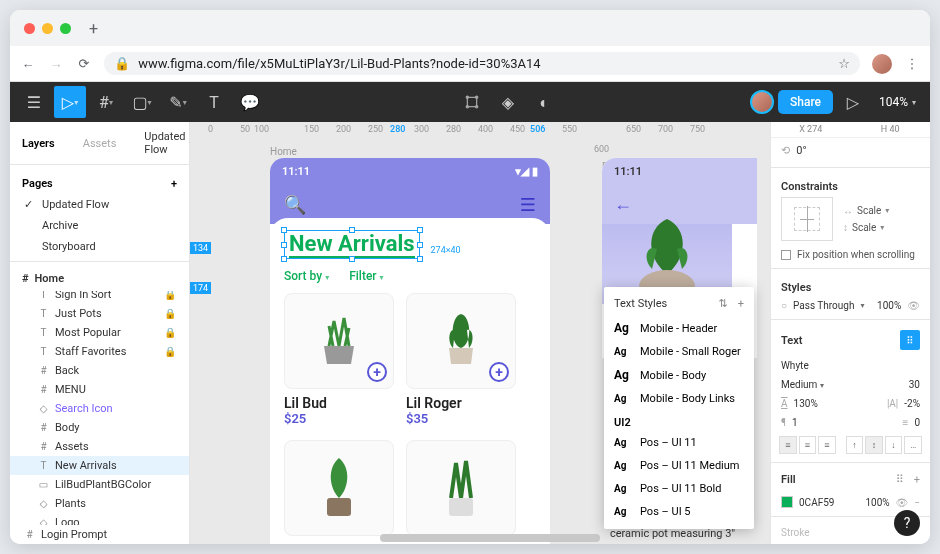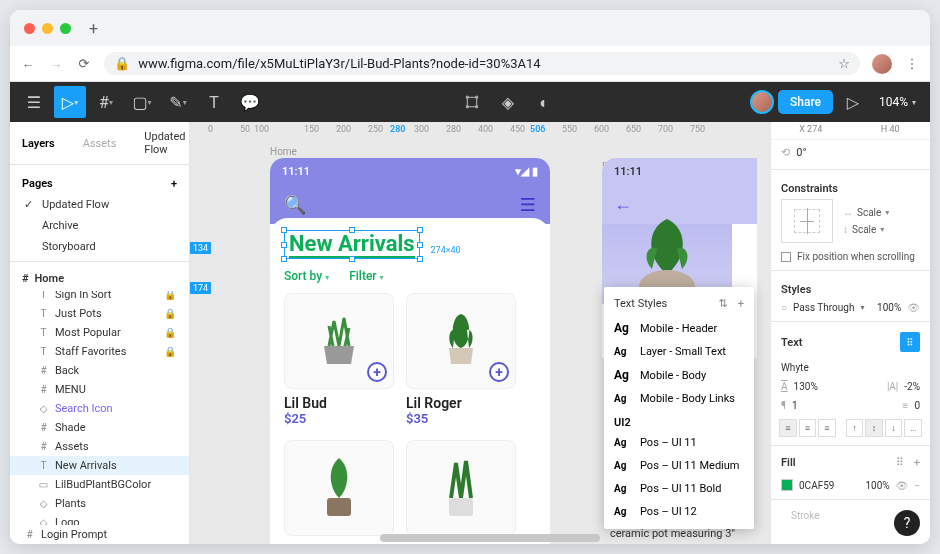--- a/index.html
+++ b/index.html
@@ -106,21 +106,21 @@
 .rp-scale div{display:flex;align-items:center;gap:4px;}
 .rp-chk { display:flex; align-items:center; gap:6px; padding:4px 10px; font-size:10px; color:#555;}
 .rp-chk .box{width:10px;height:10px;border:1px solid #999;}
 .rp-field { display:flex; align-items:center; gap:6px; padding:4px 10px; font-size:10px;}
 .rp-field .val { margin-left:auto; color:#333;}
 .rp-align { display:flex; gap:2px; padding:4px 8px;}
 .rp-align .ab{ width:18px; height:18px; border:1px solid #ddd; display:flex;align-items:center;justify-content:center;font-size:9px;color:#666;}
 .rp-align .ab.sel{background:#eee;}
 .fill-swatch{width:12px;height:12px;background:#0caf59;border:1px solid #ccc;}
 .rp-hdr-ic{display:flex;gap:10px;margin-left:auto;color:#999;}
-.dim-lbl{color:#bbb;font-size:10px;padding:6px 20px;}
+.dim-lbl{color:#bbb;font-size:10px;padding:6px 10px;}
 .text-edit-btn{width:20px;height:20px;background:#18a0fb;border-radius:2px;margin-left:auto;display:flex;align-items:center;justify-content:center;}
 .text-edit-btn span{color:#fff;font-size:10px;}
 .help-fab{position:absolute;bottom:18px;right:20px;width:26px;height:26px;border-radius:50%;background:#222;color:#fff;display:flex;align-items:center;justify-content:center;font-size:14px;}
 
 svg.icon { width:14px; height:14px; }
 </style>
 </head>
 <body>
 
 <div class="browser-window">
@@ -231,21 +231,21 @@
           <div class="layer-row">
             <span class="ic">#</span>
             <span>MENU</span>
           </div>
           <div class="layer-row purple">
             <span class="ic">◇</span>
             <span>Search Icon</span>
           </div>
           <div class="layer-row">
             <span class="ic">#</span>
-            <span>Shade</span>
+            <span>Body</span>
           </div>
           <div class="layer-row">
             <span class="ic">#</span>
             <span>Assets</span>
           </div>
           <div class="layer-row sel">
             <span class="ic">T</span>
             <span>New Arrivals</span>
           </div>
           <div class="layer-row">
@@ -275,21 +275,21 @@
           <span style="left: 114px;">150</span>
           <span style="left: 146px;">200</span>
           <span style="left: 178px;">250</span>
           <span style="left: 200px; color: rgb(24, 160, 251); font-weight: 600;">280</span>
           <span style="left: 224px;">300</span>
           <span style="left: 256px;">280</span>
           <span style="left: 288px;">400</span>
           <span style="left: 320px;">450</span>
           <span style="left: 340px; color: rgb(24, 160, 251); font-weight: 600;">506</span>
           <span style="left: 372px;">550</span>
-          <span style="left: 404px;">600</span>
+          <span style="left: 404px; margin-top: 20px;">600</span>
           <span style="left: 436px;">650</span>
           <span style="left: 468px;">700</span>
           <span style="left: 500px;">750</span>
         </div>
       <div class="ruler-v-tag" style="top:120px">134</div>
       <div class="ruler-v-tag" style="top:160px">174</div>
 
       <div class="frame-label" style="top:24px;left:80px">Home</div>
       <div class="frame-label" style="top:39px;left:412px">Detail</div>
 
@@ -391,21 +391,21 @@
             <span>+</span>
           </span>
         </div>
         <div id="ts-body">
             <div class="ts-item">
               <span class="ag">Ag</span>
               <span>Mobile - Header</span>
             </div>
             <div class="ts-item">
               <span class="ag sm">Ag</span>
-              <span>Layer - Small Text</span>
+              <span>Mobile - Small Roger</span>
             </div>
             <div class="ts-item">
               <span class="ag">Ag</span>
               <span>Mobile - Body</span>
             </div>
             <div class="ts-item">
               <span class="ag sm">Ag</span>
               <span>Mobile - Body Links</span>
             </div>
             <div class="ts-group">UI2</div>
@@ -416,21 +416,21 @@
             <div class="ts-item">
               <span class="ag sm">Ag</span>
               <span>Pos – UI 11 Medium</span>
             </div>
             <div class="ts-item">
               <span class="ag sm">Ag</span>
               <span>Pos – UI 11 Bold</span>
             </div>
             <div class="ts-item">
               <span class="ag sm">Ag</span>
-              <span>Pos – UI 12</span>
+              <span>Pos – UI 5</span>
             </div>
           </div>
       </div>
 
       <div class="scroll-h"></div>
     </div>
 
     <div class="right-panel">
       <div class="rp-top">
         <span><span>X</span>&nbsp;<span>274</span></span>
@@ -477,20 +477,24 @@
       <div class="divider"></div>
       <div class="rp-row" style="justify-content:flex-end;">
         <span class="rp-section-lbl" style="padding:0">Text</span>
         <div class="text-edit-btn">
             <span>⠿</span>
           </div>
       </div>
       <div class="rp-field">
           <span>Whyte</span>
         </div>
+      <div class="rp-field">
+        <span><span>Medium</span> <span class="chev">▾</span></span>
+        <span class="val">30</span>
+      </div>
       <div class="rp-field">
         <span style="color:#aaa;text-decoration:overline underline;">A</span>
         <span>130%</span>
         <span style="margin-left:auto;color:#aaa">|A|</span>
         <span>-2%</span>
       </div>
       <div class="rp-field">
         <span style="color:#aaa">¶</span>
         <span>1</span>
         <span style="margin-left:auto;color:#aaa">≡</span>

